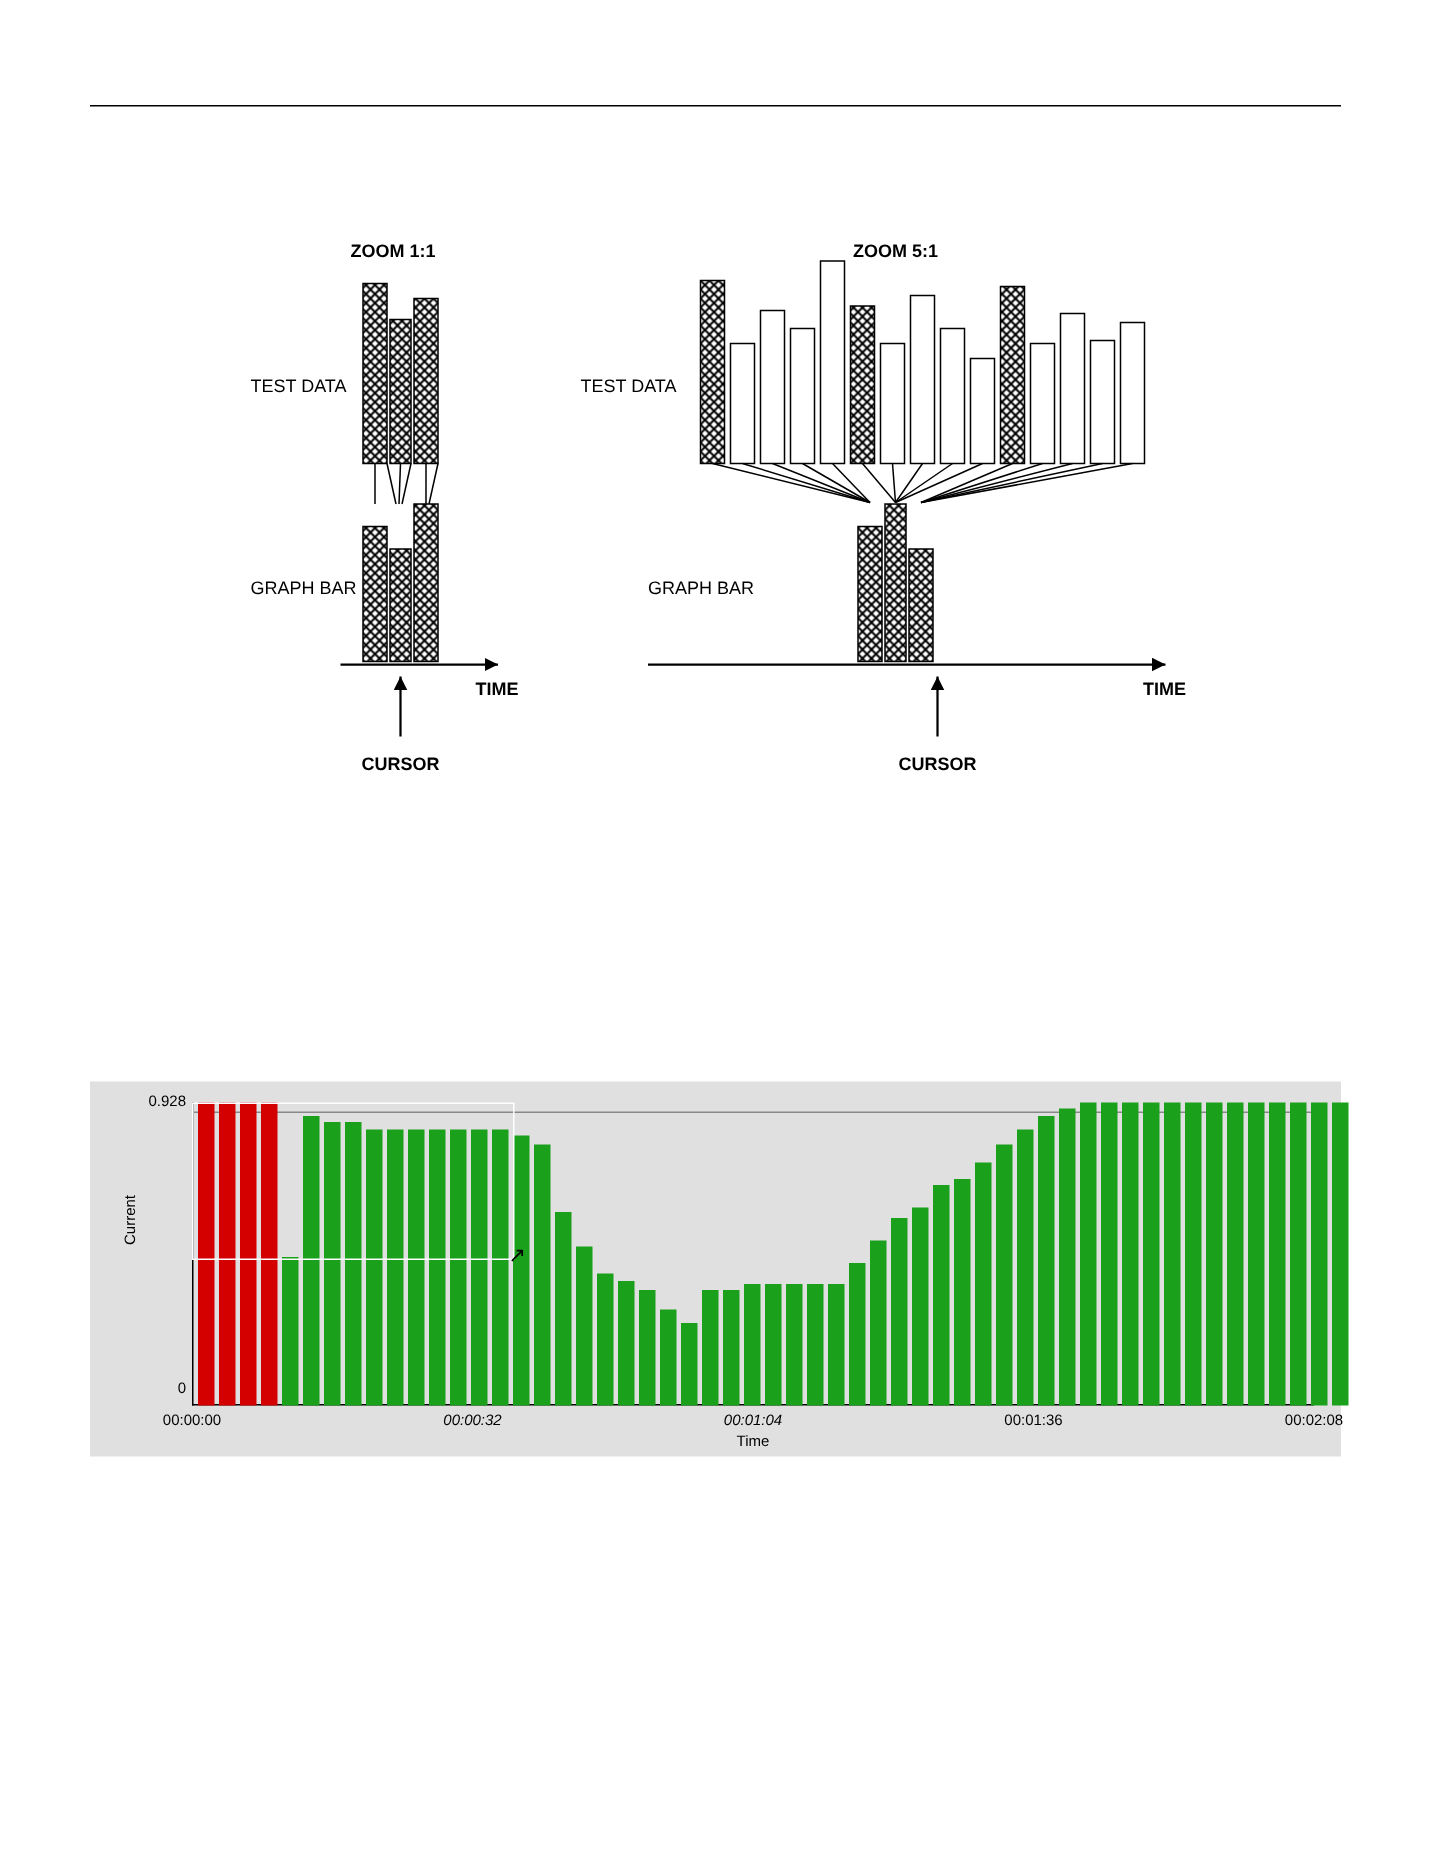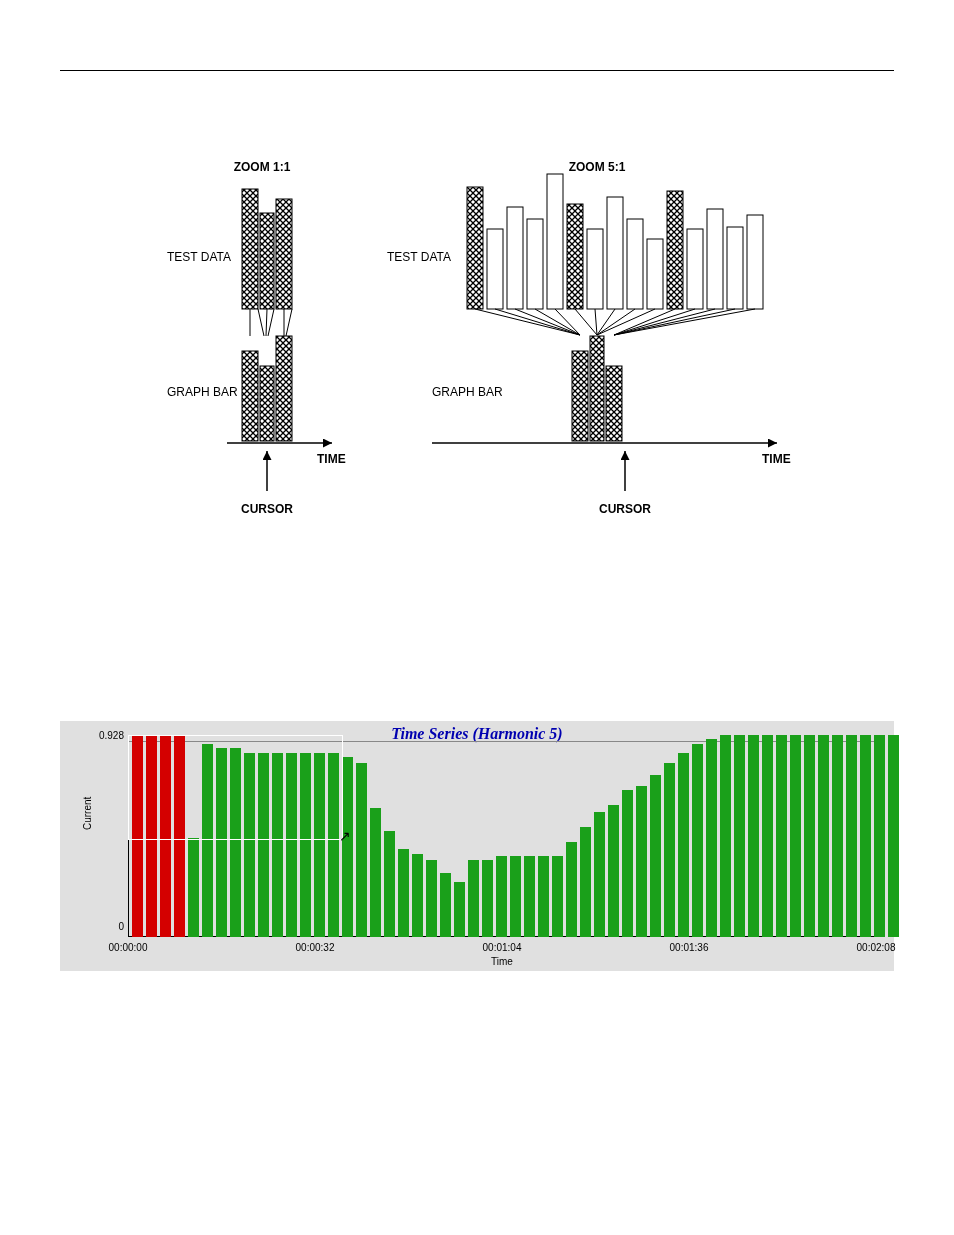--- a/index.html
+++ b/index.html
@@ -125,21 +125,20 @@
 
       <line x1="55" y1="292" x2="400" y2="292" stroke="#000" stroke-width="1.5" marker-end="url(#arrR)"></line>
       <text x="385" y="312" class="lbl lblb">TIME</text>
 
       <line x1="248" y1="340" x2="248" y2="300" stroke="#000" stroke-width="1.5" marker-end="url(#arrR)"></line>
       <text x="248" y="362" text-anchor="middle" class="lbl lblb">CURSOR</text>
     </svg>
   </div>
 
   <div class="chart-wrap">
-    <div class="chart-title">Time Series (Harmonic 5)</div>
     <div class="chart-area">
       <div class="axis-v"></div>
       <div class="axis-h"></div>
       <div class="ylab">Current</div>
       <div class="xlab">Time</div>
       <div class="limit-line" id="limitLine" style="bottom: 222.655px;"></div>
       <div class="bars" id="bars">
           <div class="bar" style="height: 202px; background: rgb(212, 0, 0);"></div>
           <div class="bar" style="height: 202px; background: rgb(212, 0, 0);"></div>
           <div class="bar" style="height: 202px; background: rgb(212, 0, 0);"></div>
@@ -197,20 +196,20 @@
           <div class="bar" style="height: 202px; background: rgb(26, 160, 26);"></div>
         </div>
       <div class="sel-box" id="selBox" style="left: 0px; width: 213.18px; top: 0px; height: 102.836px;"></div>
       <div class="cursor-ptr" id="cursorPtr" style="left: 211.18px; top: 92.8364px; transform: scaleX(-1);">↖</div>
 
       <div class="ytick" id="yt0" style="bottom: 28px;">0</div>
       <div class="ytick" id="yt1" style="top: 0px;">0.928</div>
 
       <div id="xticks">
           <div class="xtick" style="left: 0%;">00:00:00</div>
-          <div class="xtick" style="left: 25%;">00:00:32</div>
-          <div class="xtick" style="left: 50%;">00:01:04</div>
+          <div class="xtick" style="left: 25%; font-style: italic;">00:00:32</div>
+          <div class="xtick" style="left: 50%; font-style: italic;">00:01:04</div>
           <div class="xtick" style="left: 75%;">00:01:36</div>
           <div class="xtick" style="left: 100%;">00:02:08</div>
         </div>
     </div>
   </div>
 </div>
 
 </body></html>

